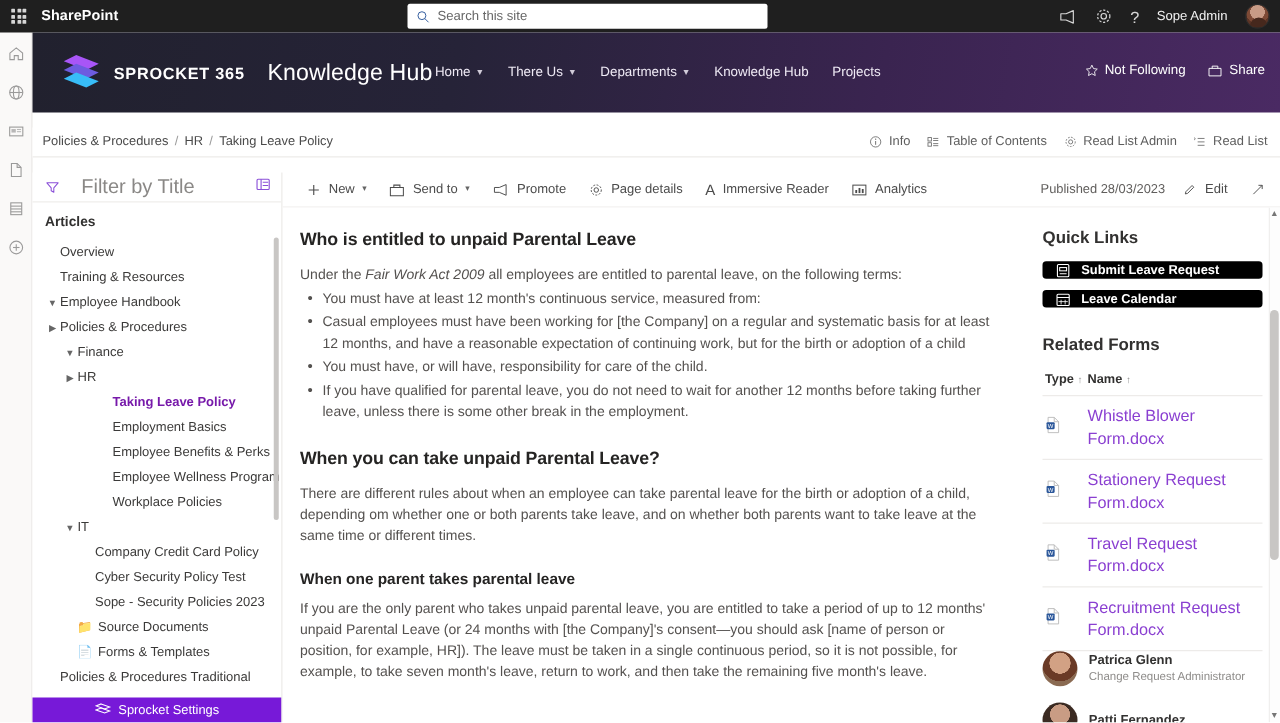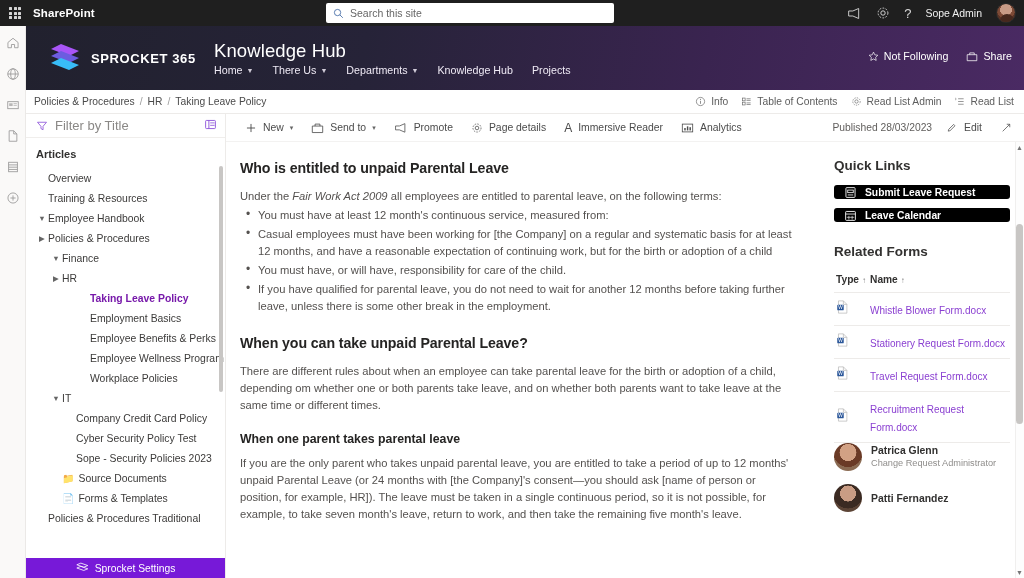--- a/index.html
+++ b/index.html
@@ -38,32 +38,32 @@
   .avatar-top::after{content:"";position:absolute;left:3px;bottom:0;width:14px;height:8px;border-radius:7px 7px 0 0;background:#46281d;}
 
   
   .shell { flex: 1 1 auto; display: flex; min-height: 0; }
   .rail {
     width: 26px; flex: 0 0 26px; background: #faf9f8; border-right: 1px solid #ebe9e7;
     display: flex; flex-direction: column; align-items: center; padding-top: 10px; gap: 17px;
   }
   .rail .ri { cursor: pointer; opacity: .62; display:flex; }
 
-  .pagecol { flex: 1 1 auto; display: flex; flex-direction: column; min-width: 0; }
+  .pagecol { flex: 1 1 auto; display: flex; flex-direction: column; min-width: 0; gap: 12px; }
 
   
   .sitehead {
     height: 64px; flex: 0 0 64px; display: flex; align-items: center;
     background: linear-gradient(100deg,#21212e 0%,#262338 34%,#3a2450 68%,#4a2a63 100%);
     padding: 0 12px 0 22px; color: #fff; position: relative;
   }
   .logo-wrap { display: flex; align-items: center; gap: 9px; width: 166px; flex: 0 0 166px; }
   .logo-mark { width: 34px; height: 32px; position: relative; }
   .logo-txt { font-size: 13px; font-weight: bold; letter-spacing: .6px; color: #fff; }
-  .sitetitle-wrap { display: flex; flex-direction: column; justify-content: center; gap: 2px; }
+  .sitetitle-wrap { display: flex; flex-direction: row; justify-content: center; gap: 2px; }
   .sitetitle { font-size: 18.5px; font-weight: 300; color: #fff; letter-spacing: .1px; line-height: 22px; }
   .sitenav { display: flex; gap: 19px; align-items: center; }
   .sitenav .nv { font-size: 10.7px; color: #efeaf5; cursor: pointer; display: flex; align-items: center; gap: 4px; white-space: nowrap; }
   .chev { font-size: 7px; opacity: .85; line-height: 1; }
   .sitehead-right { margin-left: auto; display: flex; gap: 18px; align-items: center; padding-bottom: 4px; }
   .shr { font-size: 10.7px; color: #fff; display: flex; align-items: center; gap: 5px; cursor: pointer; white-space: nowrap; }
 
   
   .crumbbar {
     height: 24px; flex: 0 0 24px; border-bottom: 1px solid #edebe9; background: #fff;
@@ -74,21 +74,21 @@
   .crumbs .sep { color: #9b9b9b; }
   .crumbbar .right { margin-left: auto; display: flex; gap: 13px; align-items: center; }
   .cmdmini { display: flex; align-items: center; gap: 5px; color: #5d5d5d; font-size: 10.3px; cursor: pointer; white-space: nowrap; }
 
   
   .bodyrow { flex: 1 1 auto; display: flex; min-height: 0; }
 
   
   .leftnav { width: 200px; flex: 0 0 200px; border-right: 1px solid #edebe9; display: flex; flex-direction: column; background: #fff; position: relative; }
   .filterbar { height: 24px; display: flex; align-items: center; padding: 0 8px 0 10px; border-bottom: 1px solid #f0eeec; }
-  .filterbar .ftxt { font-size: 13px; color: #8a8886; margin-left: 7px; }
+  .filterbar .ftxt { font-size: 16px; color: #8a8886; margin-left: 17px; }
   .filterbar .fview { margin-left: auto; cursor: pointer; }
   .navscroll { flex: 1 1 auto; overflow: hidden; padding-top: 7px; position: relative; }
   .navhead { font-size: 11px; font-weight: bold; color: #323130; padding: 3px 0 8px 10px; }
   .navitem {
     display: flex; align-items: center; height: 20px; font-size: 10.4px; color: #3b3a39;
     cursor: pointer; white-space: nowrap; position: relative;
   }
   .navitem .tw { width: 12px; font-size: 7.5px; color: #666; display: flex; align-items: center; justify-content: center; flex: 0 0 12px; }
   .navitem.sel { color: #7719aa; font-weight: bold; }
   .navitem .emoji { margin-right: 4px; font-size: 10px; }
@@ -123,21 +123,21 @@
   .qlbtn {
     height: 14px; background: #000000; border-radius: 3px; display: flex; align-items: center;
     gap: 8px; padding: 0 10px; margin-bottom: 9px; cursor: pointer; color: #fff; font-size: 10.3px; font-weight: 600;
   }
   .formtable { width: 100%; border-collapse: collapse; }
   .formtable th {
     text-align: left; font-size: 10.2px; font-weight: bold; color: #323130;
     padding: 3px 2px 7px; border-bottom: 1px solid #edebe9;
   }
   .formtable td { padding: 7px 2px; border-bottom: 1px solid #edebe9; vertical-align: middle; }
-  .formname { font-size: 10px; color: #8a3fd1; cursor: pointer; }
+  .formname { font-size: 13px; color: #8a3fd1; cursor: pointer; }
   .sortarrow { font-size: 8px; color: #888; margin-left: 3px; }
   .contact { display: flex; align-items: center; gap: 9px; margin-bottom: 13px; }
   .cavatar { width: 28px; height: 28px; border-radius: 50%; flex: 0 0 28px; overflow: hidden; position: relative; }
   .cname { font-size: 10.4px; font-weight: bold; color: #323130; line-height: 13px; }
   .crole { font-size: 9.2px; color: #8f8d8b; line-height: 13px; }
   .scrolltrack { position: absolute; right: 0; top: 0; bottom: 0; width: 9px; background: #fdfdfd; border-left: 1px solid #f0efee; }
   .scrollthumb { position: absolute; right: 1px; top: 82px; width: 7px; height: 200px; background: #c8c6c4; border-radius: 4px; }
   .scrollarrow { position: absolute; right: 1px; font-size: 7px; color: #767676; text-align: center; width: 7px; }
 </style>
 </head>

